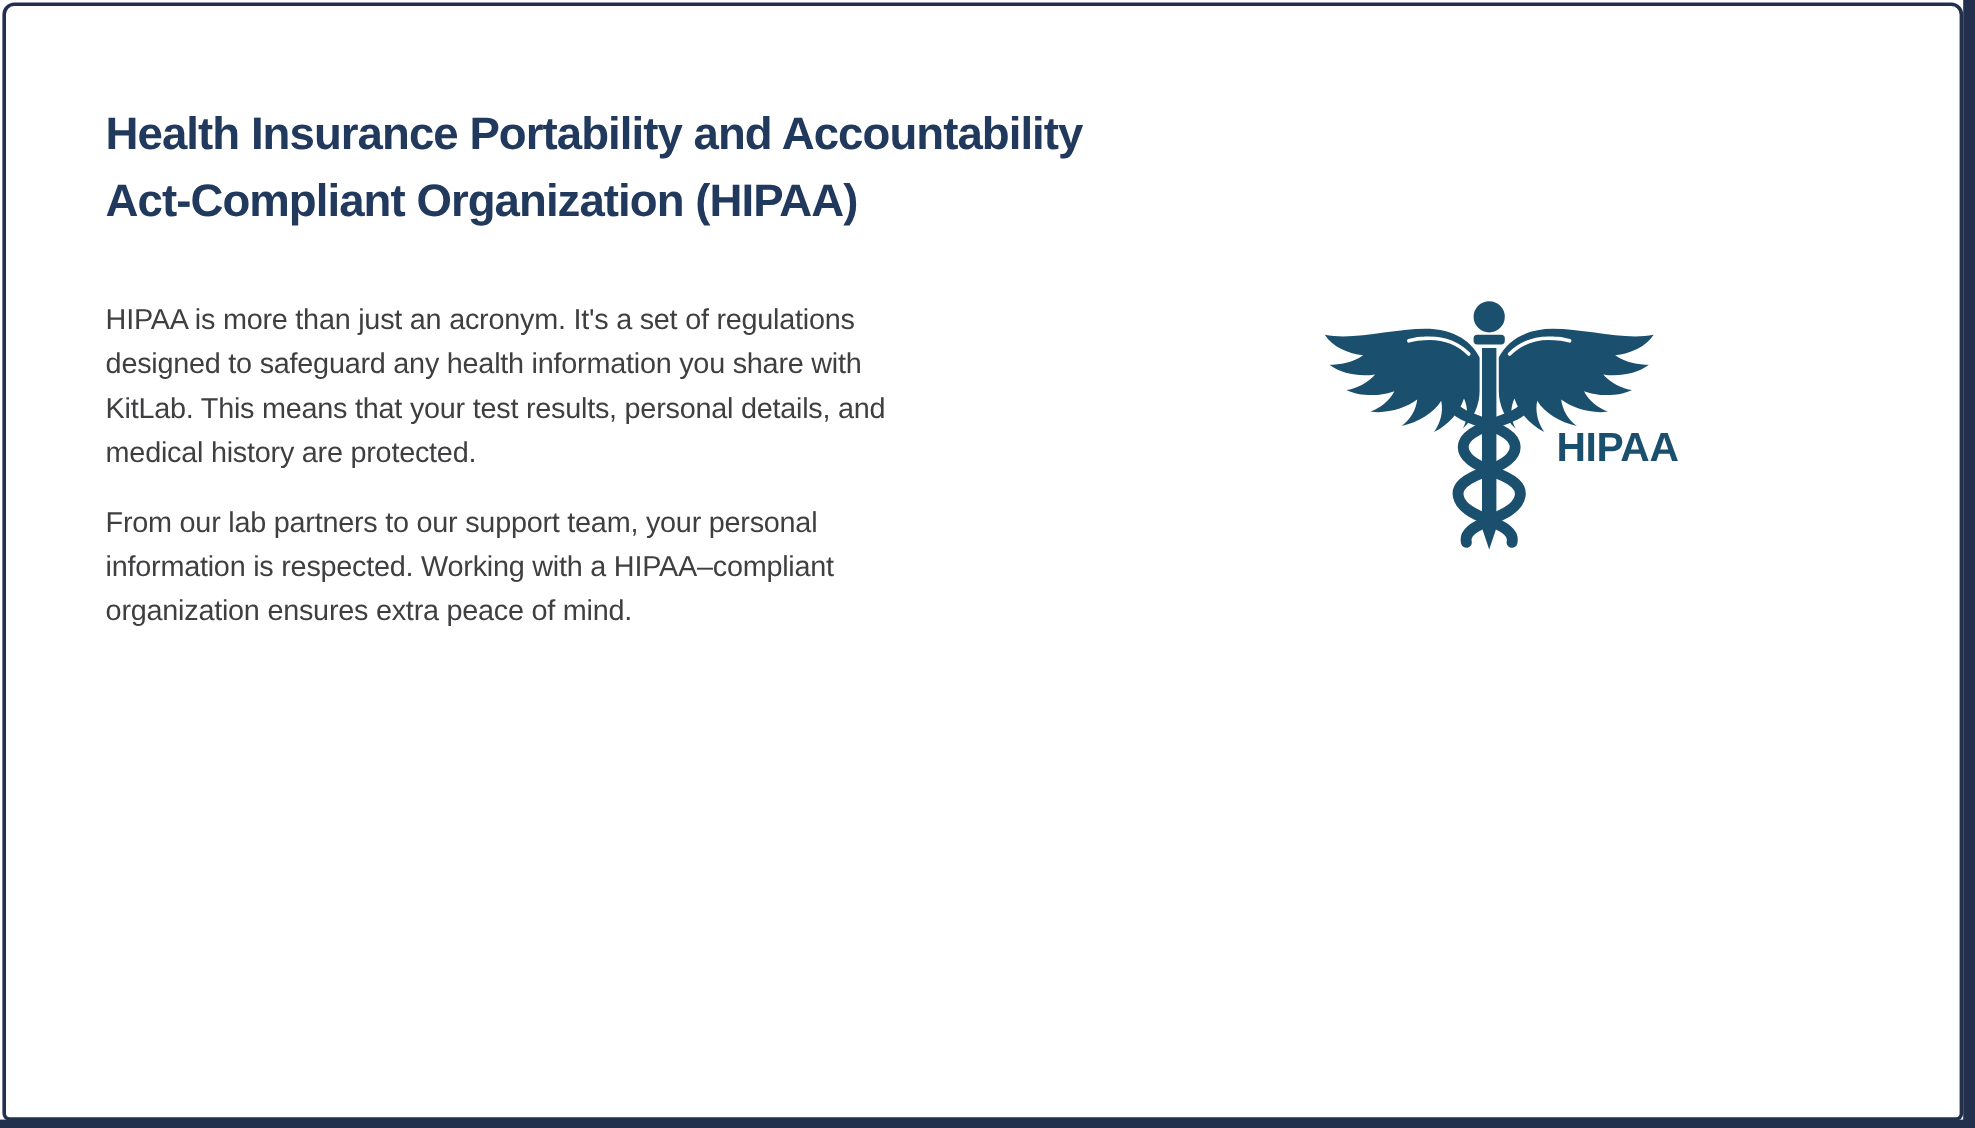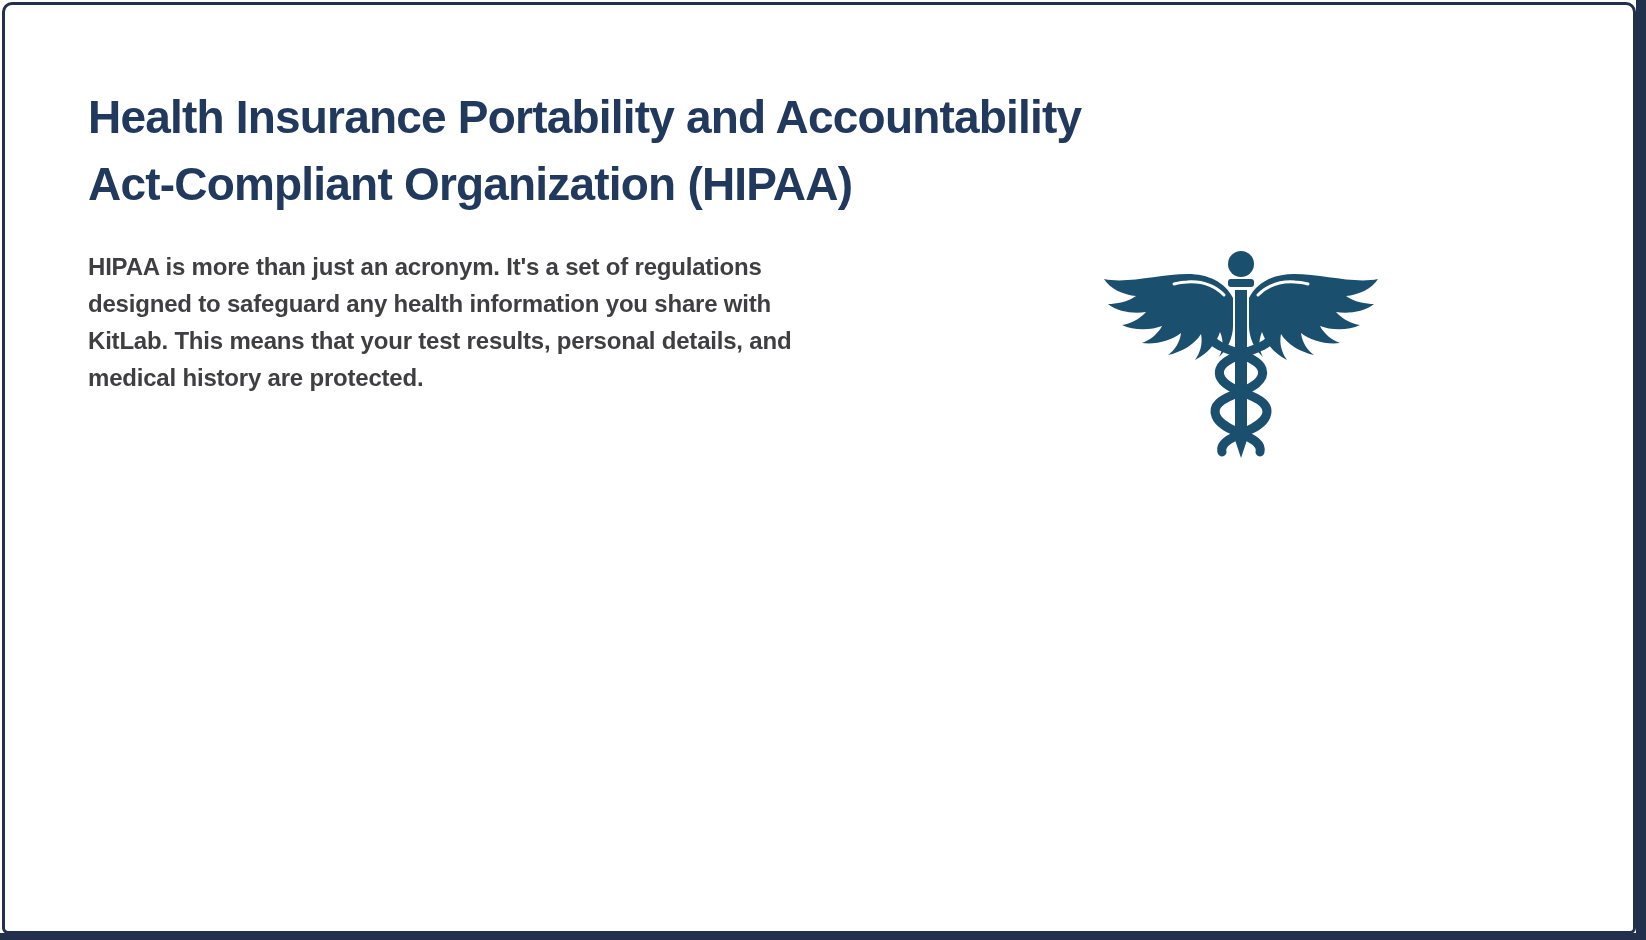--- a/index.html
+++ b/index.html
@@ -36,40 +36,39 @@
     background: var(--background);
     border: 3px solid var(--border);
     border-radius: 10px 10px 6px 6px;
     z-index: 1;
   }
   .card-inner { position: absolute; inset: 0; }
   .page-title {
     position: absolute;
     left: 83px; top: 79px;
     margin: 0;
-    font-size: 46px;
-    line-height: 67px;
+    font-size: 38px;
+    line-height: 56px;
     font-weight: 600;
     letter-spacing: -0.8px;
     color: var(--heading);
     white-space: pre-line;
   }
   .body-copy {
     position: absolute;
     left: 83px; top: 243px;
     width: 800px;
     font-size: 24px;
     line-height: 37px;
     letter-spacing: -0.2px;
     color: var(--body);
   }
   .body-copy p {
     margin: 0;
     white-space: pre-line;
-    font-weight: bold;
   }
   .body-copy p + p { margin-top: 21px; }
   .hipaa-logo {
     position: absolute;
     left: 1095px; top: 233px;
     width: 390px; height: 250px;
   }
   .logo-icon {
     position: absolute;
     left: 0; top: 0;
@@ -94,20 +93,23 @@
   <div class="card-inner">
 
     <h1 class="page-title">Health Insurance Portability and Accountability
 Act-Compliant Organization (HIPAA)</h1>
 
     <div class="body-copy">
       <p>HIPAA is more than just an acronym. It's a set of regulations
 designed to safeguard any health information you share with
 KitLab. This means that your test results, personal details, and
 medical history are protected.</p>
+      <p>From our lab partners to our support team, your personal
+information is respected. Working with a HIPAA–compliant
+organization ensures extra peace of mind.</p>
     </div>
 
     <div class="hipaa-logo">
       <svg class="logo-icon" viewBox="0 0 282 245" xmlns="http://www.w3.org/2000/svg" fill="currentColor">
 
         <circle cx="141" cy="26" r="13"></circle>
         <rect x="128" y="41" width="26" height="8" rx="3"></rect>
 
         <path d="M135,52 h12 v150 l-6,18 l-6,-18 z"></path>
 
@@ -146,20 +148,21 @@
                    C147,115 124,120 120,131
                    C116,143 132,150 141,154
                    C162,161 170,168 166,178
                    C162,188 148,192 141,196
                    C128,201 120,206 122,214"></path>
         </g>
         <circle cx="115" cy="84" r="7"></circle>
         <circle cx="167" cy="84" r="7"></circle>
       </svg>
       <div class="logo-text">
+        <div>HIPAA</div>
       </div>
     </div>
 
   </div>
 </div>
 
 <div class="edge-right"></div>
 <div class="edge-bottom"></div>
 
 </body></html>

